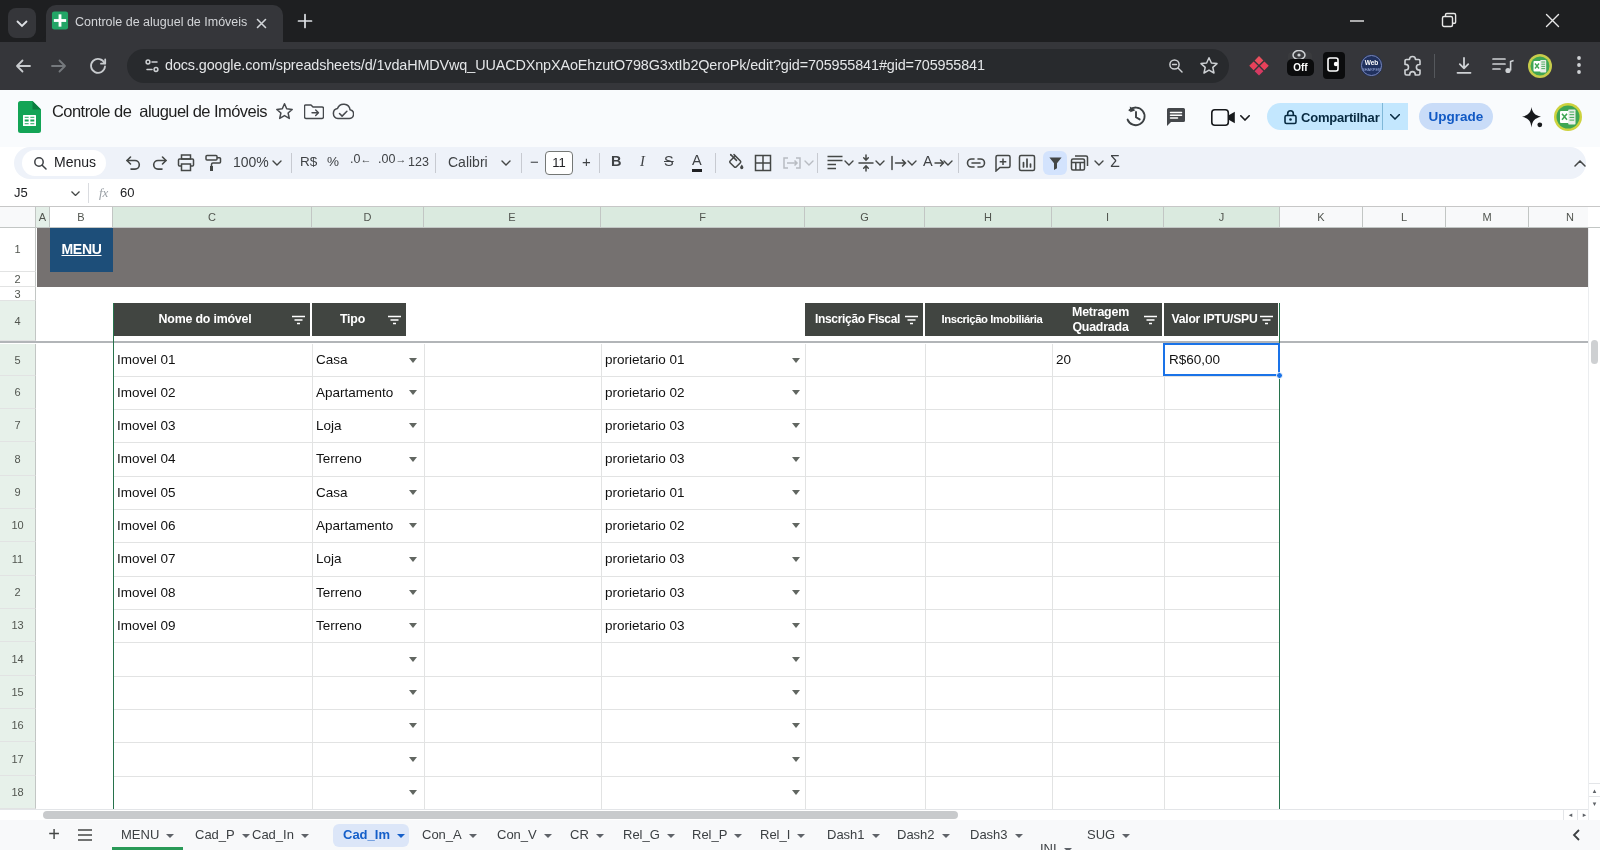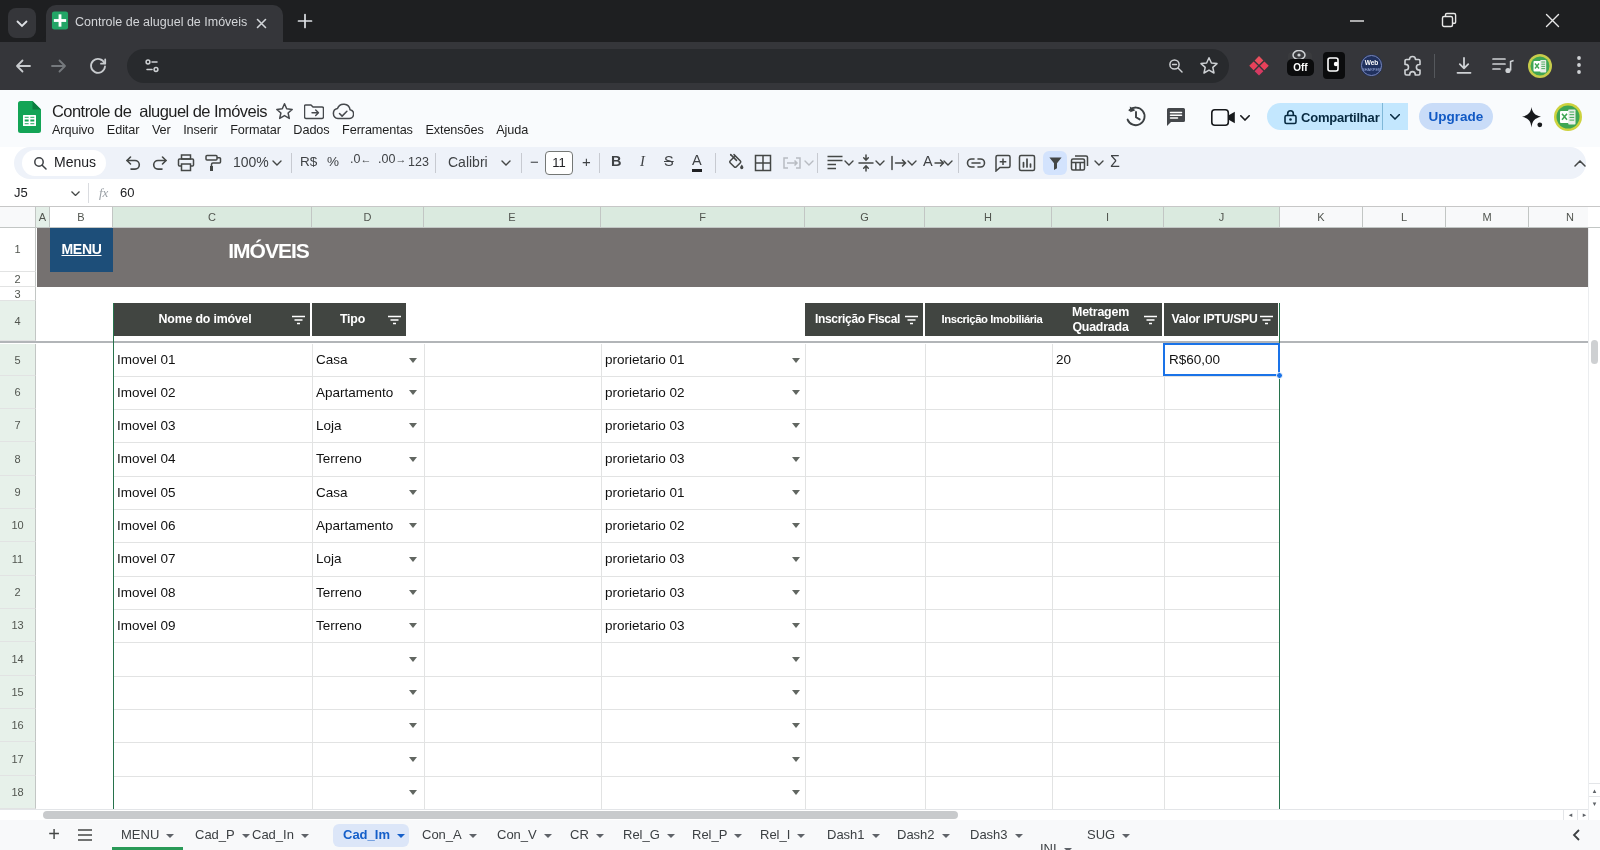--- a/index.html
+++ b/index.html
@@ -104,20 +104,21 @@
         <path d="M16.5 8.2 A7 7 0 1 0 17 11.5" stroke="#c8cbce" stroke-width="1.8" fill="none" stroke-linecap="round"></path>
         <path d="M17.2 4.5 V8.7 H13" stroke="#c8cbce" stroke-width="1.8" fill="none" stroke-linecap="round" stroke-linejoin="round"></path>
       </svg>
     <div id="urlpill" class="abs">
       <svg class="abs" style="left:16px;top:8px" width="18" height="18" viewBox="0 0 18 18">
           <circle cx="5" cy="5" r="1.9" fill="none" stroke="#cdd0d3" stroke-width="1.5"></circle>
           <path d="M9 5 H14" stroke="#cdd0d3" stroke-width="1.5" stroke-linecap="round"></path>
           <circle cx="13" cy="12.5" r="1.9" fill="none" stroke="#cdd0d3" stroke-width="1.5"></circle>
           <path d="M4 12.5 H9" stroke="#cdd0d3" stroke-width="1.5" stroke-linecap="round"></path>
         </svg>
+      <div id="urltext" class="abs">docs.google.com/spreadsheets/d/1vdaHMDVwq_UUACDXnpXAoEhzutO798G3xtIb2QeroPk/edit?gid=705955841#gid=705955841</div>
       <svg class="abs" style="left:1040px;top:8px" width="18" height="18" viewBox="0 0 18 18">
           <circle cx="7.5" cy="7.5" r="4.6" fill="none" stroke="#cdd0d3" stroke-width="1.5"></circle>
           <path d="M11 11 L15 15" stroke="#cdd0d3" stroke-width="1.5" stroke-linecap="round"></path>
           <path d="M5.5 7.5 H9.5" stroke="#cdd0d3" stroke-width="1.4" stroke-linecap="round"></path>
         </svg>
       <svg class="abs" style="left:1072px;top:7px" width="20" height="20" viewBox="0 0 20 20">
           <path d="M10 1.8 L12.4 7 L18 7.6 L13.8 11.4 L15 17 L10 14.1 L5 17 L6.2 11.4 L2 7.6 L7.6 7 Z" fill="none" stroke="#cdd0d3" stroke-width="1.5" stroke-linejoin="round"></path>
         </svg>
     </div>
     
@@ -189,21 +190,20 @@
         <path d="M9.5 1.8 L11.7 6.8 L17.2 7.4 L13.1 11 L14.3 16.4 L9.5 13.6 L4.7 16.4 L5.9 11 L1.8 7.4 L7.3 6.8 Z" fill="none" stroke="#46494d" stroke-width="1.5" stroke-linejoin="round"></path>
       </svg>
     <svg class="abs" style="left:304px;top:13px" width="20" height="17" viewBox="0 0 20 17">
         <path d="M1.5 2 H7 L9 4 H18 a1.5 1.5 0 0 1 1.5 1.5 V14 a1.5 1.5 0 0 1 -1.5 1.5 H2 A1.5 1.5 0 0 1 .5 14 V3 A1 1 0 0 1 1.5 2 Z" fill="none" stroke="#46494d" stroke-width="1.5" stroke-linejoin="round"></path>
         <path d="M8 9.7 h6 M11.7 7 l2.8 2.7 l-2.8 2.7" stroke="#46494d" stroke-width="1.4" fill="none" stroke-linecap="round" stroke-linejoin="round"></path>
       </svg>
     <svg class="abs" style="left:332px;top:13px" width="22" height="17" viewBox="0 0 22 17">
         <path d="M6 15.5 a5 5 0 0 1 -0.5 -9.9 a6.5 6.5 0 0 1 12.6 1.2 a4.4 4.4 0 0 1 -0.9 8.7 Z" fill="none" stroke="#46494d" stroke-width="1.5" stroke-linejoin="round"></path>
         <path d="M7.5 10.5 l2.6 2.6 l4.8 -4.8" stroke="#46494d" stroke-width="1.5" fill="none" stroke-linecap="round" stroke-linejoin="round"></path>
       </svg>
-    <div id="smenus" class="abs"><span>Arquivo</span><span>Editar</span><span>Ver</span><span>Inserir</span><span>Formatar</span><span>Dados</span><span>Ferramentas</span><span>Extensões</span><span>Ajuda</span></div>
 
     <svg class="abs" style="left:1124px;top:15px" width="24" height="24" viewBox="0 0 24 24">
         <path d="M5.5 5.2 a8.8 8.8 0 1 1 -1.9 9.4" fill="none" stroke="#3c4043" stroke-width="1.9" stroke-linecap="round"></path>
         <path d="M5.8 1.5 L6.3 7.3 L11.5 5.2 Z" fill="#3c4043"></path>
         <path d="M12 7 V12.3 L15.7 14.4" stroke="#3c4043" stroke-width="1.9" fill="none" stroke-linecap="round"></path>
       </svg>
     <svg class="abs" style="left:1164px;top:15px" width="24" height="24" viewBox="0 0 24 24">
         <path d="M3 4.5 A1.5 1.5 0 0 1 4.5 3 H19.5 A1.5 1.5 0 0 1 21 4.5 V15.5 A1.5 1.5 0 0 1 19.5 17 H7 L3 21 Z" fill="#44474b"></path>
         <path d="M6.5 7.5 H17.5 M6.5 10.2 H17.5 M6.5 12.9 H13.5" stroke="#fff" stroke-width="1.5" stroke-linecap="round"></path>
       </svg>
@@ -404,21 +404,20 @@
   <div class="abs rowhead greenrow" style="top:335px;height:34px;line-height:34px">11</div>
   <div class="abs rowhead greenrow" style="top:369px;height:33px;line-height:33px">2</div>
   <div class="abs rowhead greenrow" style="top:402px;height:33px;line-height:33px">13</div>
   <div class="abs rowhead greenrow" style="top:435px;height:34px;line-height:34px">14</div>
   <div class="abs rowhead greenrow" style="top:469px;height:33px;line-height:33px">15</div>
   <div class="abs rowhead greenrow" style="top:502px;height:33px;line-height:33px">16</div>
   <div class="abs rowhead greenrow" style="top:535px;height:34px;line-height:34px">17</div>
   <div class="abs rowhead greenrow" style="top:569px;height:33px;line-height:33px">18</div>
   <div id="band" class="abs" style="left:37px;top:21px;width:1551px;height:59px;background:#757170"></div>
   <div id="menucell" class="abs" style="left:50px;top:21px;width:63px;height:43.5px;line-height:43px"><span style="text-decoration:underline">MENU</span></div>
-  <div id="imoveis" class="abs" style="left:113px;top:21px;width:311px;height:43px;line-height:46px">IMÓVEIS</div>
   <div class="abs" style="left:0;top:134px;width:1600px;height:2px;background:#b2b5b8"></div>
   <div class="abs th" style="left:113px;width:199px;line-height:33px">Nome do imóvel<svg class="abs" style="right:5px;top:12px" width="13" height="10" viewBox="0 0 13 10">
           <path d="M0 1.5 H13 M2.5 5 H10.5 M5 8.5 H8" stroke="#fff" stroke-width="1.4"></path>
         </svg></div>
   <div class="abs th" style="left:312px;width:96px;line-height:33px">Tipo<svg class="abs" style="right:5px;top:12px" width="13" height="10" viewBox="0 0 13 10">
           <path d="M0 1.5 H13 M2.5 5 H10.5 M5 8.5 H8" stroke="#fff" stroke-width="1.4"></path>
         </svg></div>
   <div class="abs th" style="left:805px;width:120px;font-size:12px;letter-spacing:-0.3px;line-height:33px">Inscrição Fiscal<svg class="abs" style="right:5px;top:12px" width="13" height="10" viewBox="0 0 13 10">
           <path d="M0 1.5 H13 M2.5 5 H10.5 M5 8.5 H8" stroke="#fff" stroke-width="1.4"></path>
         </svg></div>

